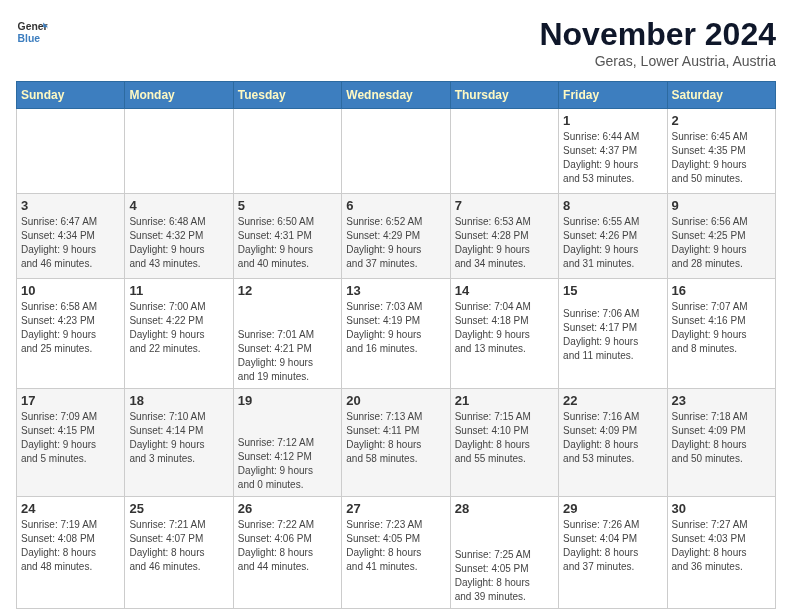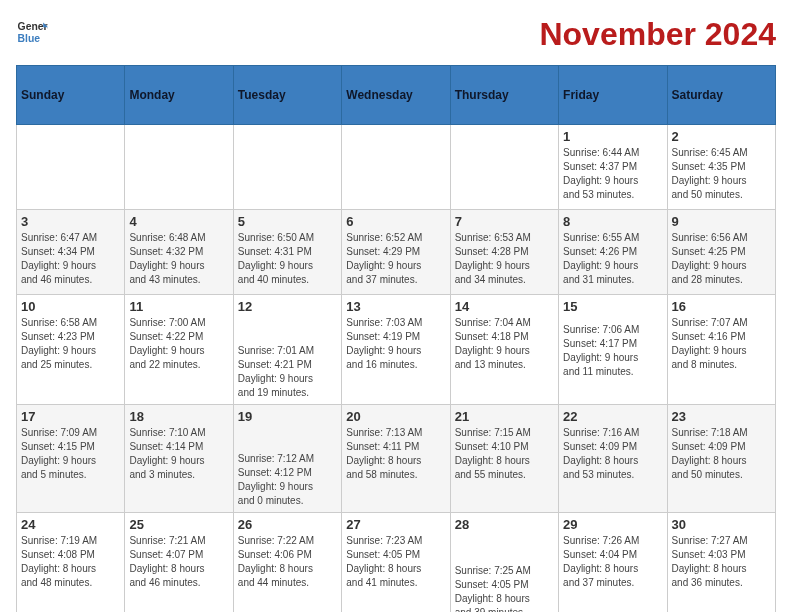--- a/index.html
+++ b/index.html
@@ -24,37 +24,37 @@
     .logo-icon {
       width: 32px;
       height: 32px;
     }
     .title-area {
       text-align: right;
     }
     .month-title {
       font-size: 32px;
       font-weight: bold;
-      color: #b91c1c;
+      color: #0f172a;
     }
     .location-title {
       font-size: 14px;
       color: #555;
     }
     table {
       width: 100%;
       border-collapse: collapse;
       table-layout: fixed;
     }
     thead th {
       background-color: #3d7ebf;
-      color: #0f172a;
+      color: #fef9c3;
       font-size: 12px;
       font-weight: bold;
-      padding: 22px 4px;
+      padding: 6px 4px;
       text-align: left;
       border: 1px solid #2c6aa0;
     }
     tbody td {
       border: 1px solid #ccc;
       vertical-align: top;
       padding: 4px;
       font-size: 10px;
       color: #333;
       height: 85px;
@@ -86,20 +86,21 @@
   <div class="logo">
     <svg class="logo-icon" viewBox="0 0 40 40" xmlns="http://www.w3.org/2000/svg">
       <text x="2" y="18" font-size="13" font-weight="bold" fill="#333" font-family="Arial">General</text>
       <text x="2" y="32" font-size="13" font-weight="bold" fill="#3d7ebf" font-family="Arial">Blue</text>
       <polygon points="34,8 40,14 34,14" fill="#3d7ebf"></polygon>
     </svg>
 
   </div>
   <div class="title-area">
     <div class="month-title">November 2024</div>
+    <div class="location-title">Geras, Lower Austria, Austria</div>
   </div>
 </div>
 
 <table>
   <thead>
     <tr>
     <th>Sunday</th>
         <th>Monday</th>
         <th>Tuesday</th>
         <th>Wednesday</th>

